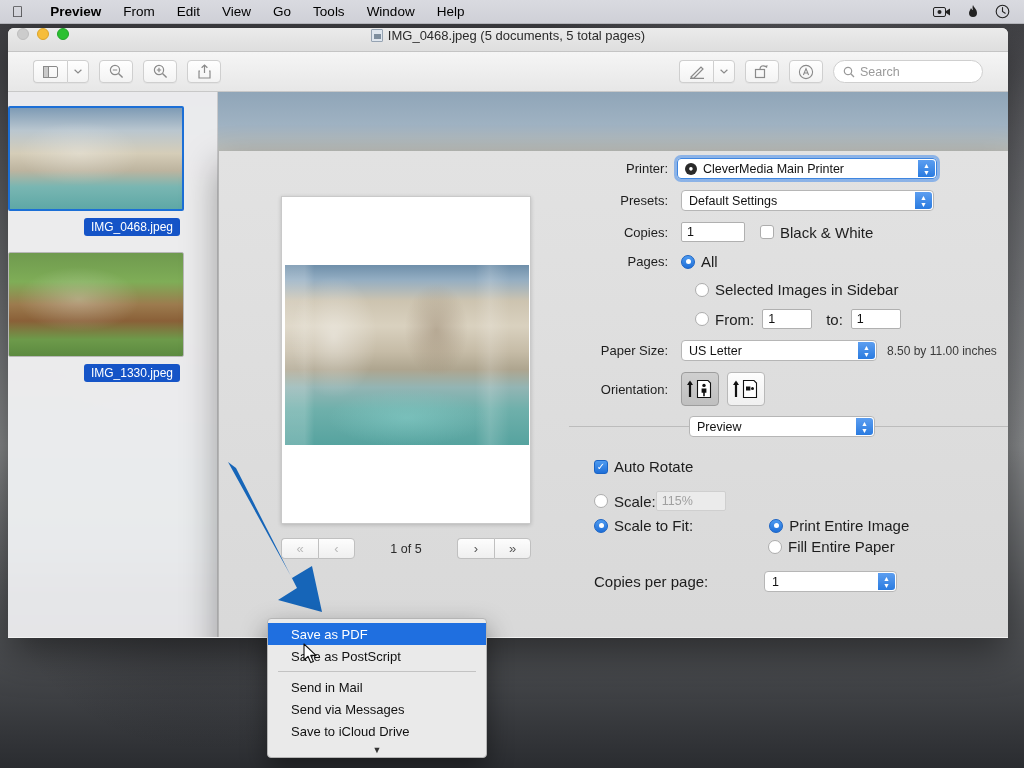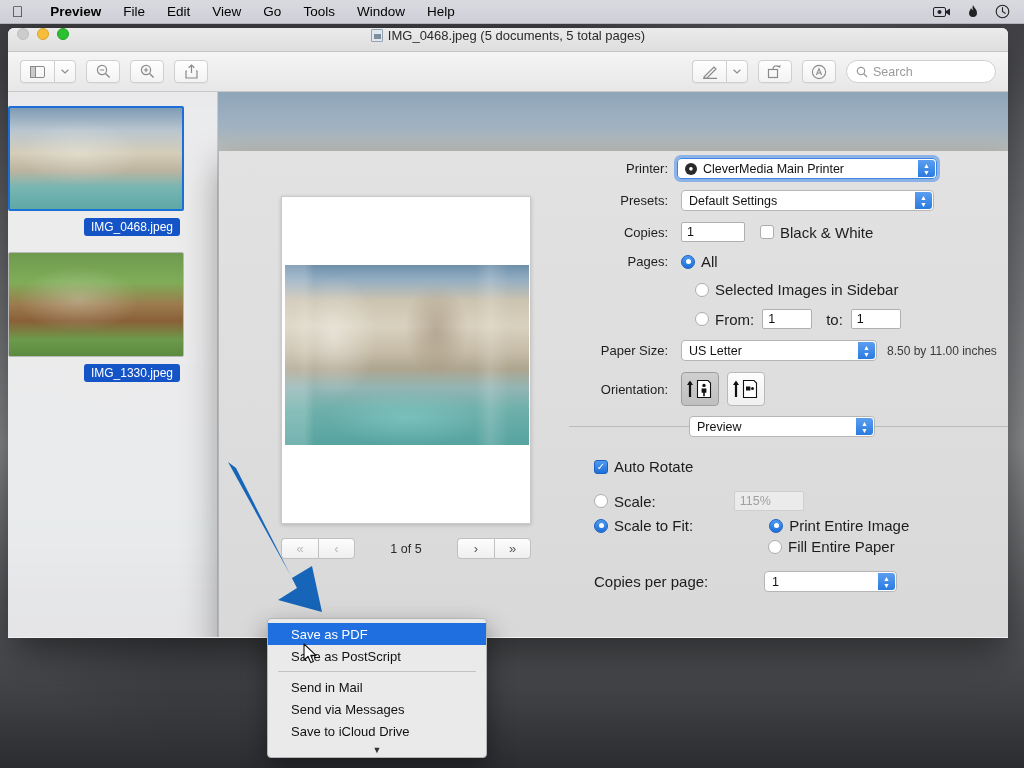--- a/index.html
+++ b/index.html
@@ -66,21 +66,21 @@
     position: relative;
   }
   .doc-ico:after {
     content: ""; position: absolute; left: 2px; top: 4px; width: 7px; height: 5px;
     background: #7e8e9e;
   }
 
   .toolbar {
     height: 40px; background: linear-gradient(180deg,#f5f5f5,#e7e7e7);
     border-bottom: 1px solid #c8c8c8;
-    display: flex; align-items: center; padding: 0 12px; gap: 10px;
+    display: flex; align-items: center; padding: 0 25px; gap: 10px;
   }
   .tb-btn {
     height: 23px; min-width: 34px; background: linear-gradient(180deg,#fefefe,#f3f3f3);
     border: 1px solid #cfcfcf; border-radius: 4px;
     display: flex; align-items: center; justify-content: center;
     color: #8a8a8a; box-shadow: 0 1px 0 rgba(0,0,0,.03);
   }
   .tb-seg { display: flex; }
   .tb-seg .tb-btn:first-child { border-radius: 4px 0 0 4px; border-right: none; }
   .tb-seg .tb-btn:last-child { border-radius: 0 4px 4px 0; min-width: 22px; }
@@ -256,21 +256,21 @@
   .arrow-anno { position: absolute; left: 0; top: 0; z-index: 70; pointer-events: none; }
 </style>
 </head>
 <body>
 
 <div class="desktop"></div>
 
 <div class="menubar">
   <span class="apple"></span>
   <span class="mi bold">Preview</span>
-  <span class="mi">File</span>
+  <span class="mi">From</span>
   <span class="mi">Edit</span>
   <span class="mi">View</span>
   <span class="mi">Go</span>
   <span class="mi">Tools</span>
   <span class="mi">Window</span>
   <span class="mi">Help</span>
   <span class="right">
     <span>
       <svg width="18" height="12" viewBox="0 0 18 12">
           <rect x="0.5" y="1.5" width="12" height="9" rx="1.5" fill="none" stroke="#222"></rect>
@@ -507,21 +507,21 @@
         </div>
 
         <div class="row" style="margin-top:16px">
           <span class="check on" style="margin-left:25px">✓</span>
           <span class="ctl-text">Auto Rotate</span>
         </div>
 
         <div class="row" style="margin-top:16px;margin-bottom:6px">
           <span class="radio" style="margin-left:25px"></span>
           <span class="ctl-text">Scale:</span>
-          <span class="textfield disabled" style="width:70px;margin-left:78px">
+          <span class="textfield disabled" style="width:70px;">
             <span>115%</span>
           </span>
         </div>
 
         <div class="row" style="margin-bottom:4px">
           <span class="radio on" style="margin-left:25px"></span>
           <span class="ctl-text">Scale to Fit:</span>
           <span class="radio on" style="margin-left:76px"></span>
           <span class="ctl-text">Print Entire Image</span>
         </div>

